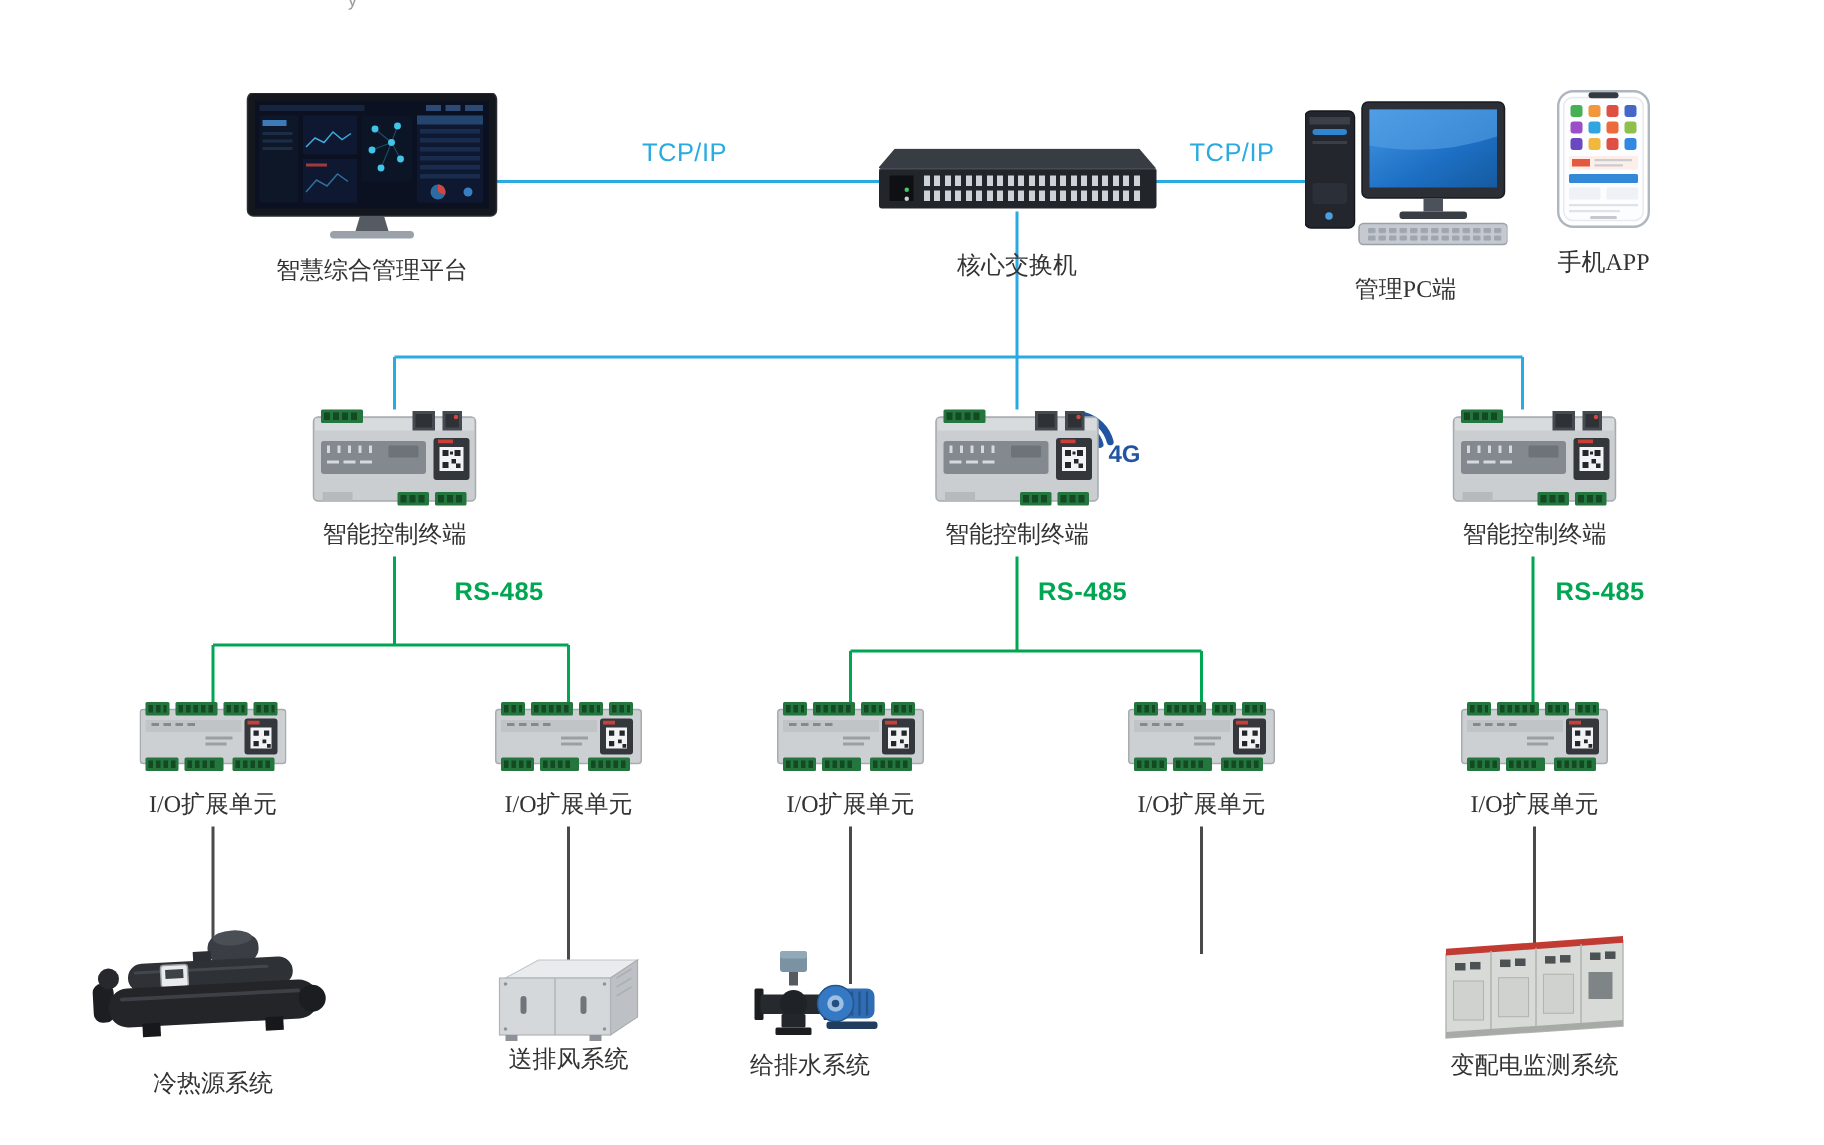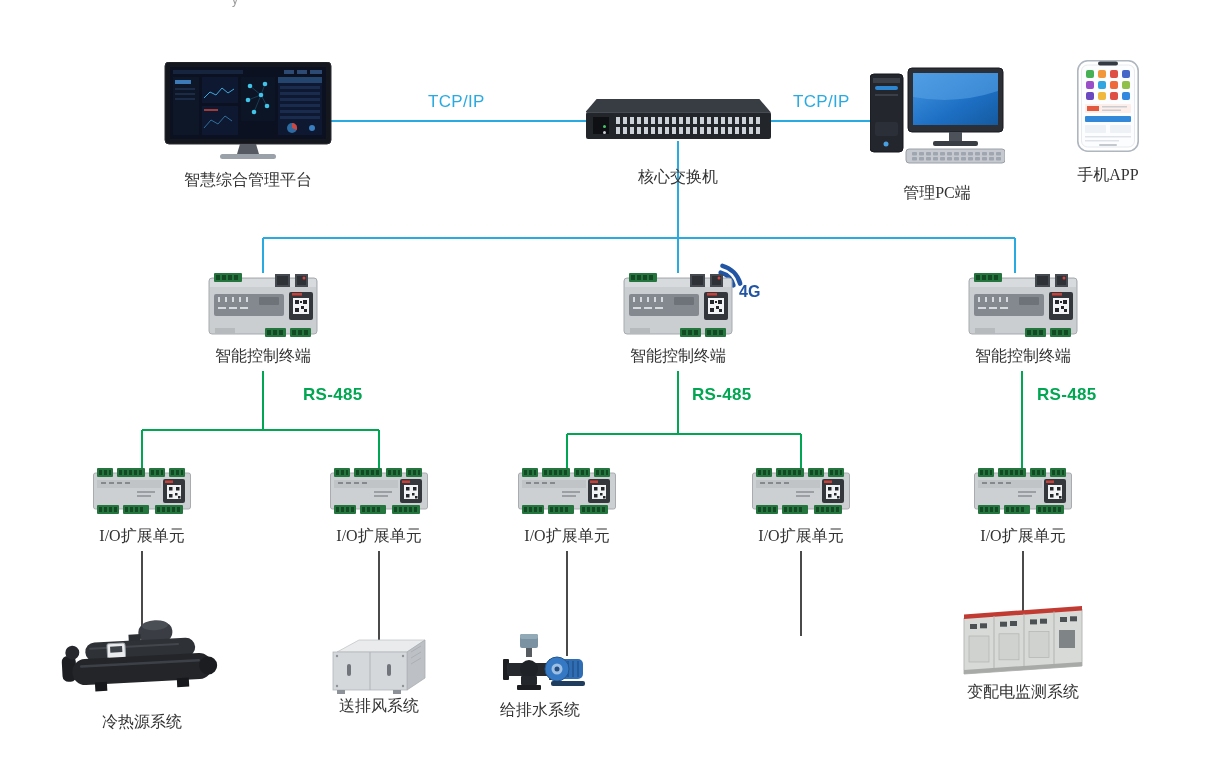--- a/index.html
+++ b/index.html
@@ -49,21 +49,21 @@
   </svg>
 
   <div class="artifact" style="left:232px;top:-7px">y</div>
 
   <div class="link-label eth" style="left:428px;top:92px">TCP/IP</div>
   <div class="link-label eth" style="left:793px;top:92px">TCP/IP</div>
   <div class="link-label rs" style="left:303px;top:385px">RS-485</div>
   <div class="link-label rs" style="left:692px;top:385px">RS-485</div>
   <div class="link-label rs" style="left:1037px;top:385px">RS-485</div>
 
-  <div class="wifi" style="left:706px;top:248px">
+  <div class="wifi" style="left:706px;top:259px">
     <svg width="56" height="52" viewBox="0 0 56 52">
       <g fill="none" stroke-width="4.6" stroke-linecap="round">
         <path d="M12.85 31.37 A11 11 0 0 1 20.63 39.15"></path>
         <path d="M14.66 24.61 A18 18 0 0 1 27.39 37.34"></path>
         <path d="M16.47 17.85 A25 25 0 0 1 34.15 35.53"></path>
       </g>
       <circle cx="10" cy="42" r="3.8"></circle>
       <text x="33" y="49" font-size="16" font-weight="bold">4G</text>
     </svg>
   </div>
@@ -158,21 +158,21 @@
       <rect x="43" y="11" width="85" height="52" fill="url(#scr)"></rect>
       <path d="M43 11 h85 v18 q-42 14 -85 6 Z" fill="#5aa4e6" opacity=".55"></path>
       <rect x="79" y="70" width="13" height="9" fill="#4d525a"></rect>
       <rect x="63" y="79" width="45" height="5" rx="2" fill="#393d44"></rect>
       <rect x="36" y="87" width="99" height="14" rx="3" fill="#c6cad0" stroke="#9aa0a8"></rect>
       <rect x="40" y="89" width="91" height="10" fill="url(#kb)"></rect>
     </svg>
     <div class="node-label" style="margin-top:19px">管理PC端</div>
   </div>
 
-  <div class="node" style="left:1038px;top:60px;width:140px">
+  <div class="node" style="left:999px;top:60px;width:140px">
     <svg width="62" height="92" viewBox="0 0 62 92">
       <rect x="0.8" y="0.8" width="60.4" height="90.4" rx="10" fill="#fff" stroke="#aeb6bf" stroke-width="1.6"></rect>
       <rect x="4.5" y="5" width="53" height="82" rx="6" fill="#fcfdfe" stroke="#e7eaee"></rect>
       <rect x="21" y="1.5" width="20" height="4" rx="2" fill="#343a42"></rect>
       <g>
         <rect x="9" y="10" width="8" height="8" rx="2" fill="#45b054"></rect>
           <rect x="21" y="10" width="8" height="8" rx="2" fill="#f2973c"></rect>
         <rect x="33" y="10" width="8" height="8" rx="2" fill="#e04f43"></rect>
           <rect x="45" y="10" width="8" height="8" rx="2" fill="#4567c8"></rect>
         <rect x="9" y="21" width="8" height="8" rx="2" fill="#9a4fc8"></rect>
@@ -782,21 +782,21 @@
         <circle cx="64" cy="37" r="12" fill="#3579c4" stroke="#24558c"></circle>
         <circle cx="64" cy="37" r="5.5" fill="#9dbfe4"></circle>
         <circle cx="64" cy="37" r="2.5" fill="#244d80"></circle>
         <rect x="58" y="49" width="34" height="5" rx="2" fill="#203d5e"></rect>
       </svg>
     </div>
     <div class="node-label" style="margin-top:4px">给排水系统</div>
   </div>
 
 
-  <div class="node" style="left:918px;top:592px;width:210px">
+  <div class="node" style="left:918px;top:610px;width:210px">
     <div class="devbox" style="height:86px">
       <svg width="130" height="74" viewBox="0 0 130 74">
         <polygon points="6,14 124,5 124,62 6,70" fill="#d8dad7" stroke="#b6b9b6"></polygon>
         <polygon points="6,10.5 124,2 124,6.5 6,15" fill="#c23b32"></polygon>
         <g stroke="#b1b4b1" stroke-width="1">
           <line x1="36" y1="12" x2="36" y2="68"></line>
             <line x1="66" y1="9.8" x2="66" y2="65.7"></line>
             <line x1="96" y1="7.5" x2="96" y2="63.5"></line>
         </g>
         <g fill="#4c5154">

